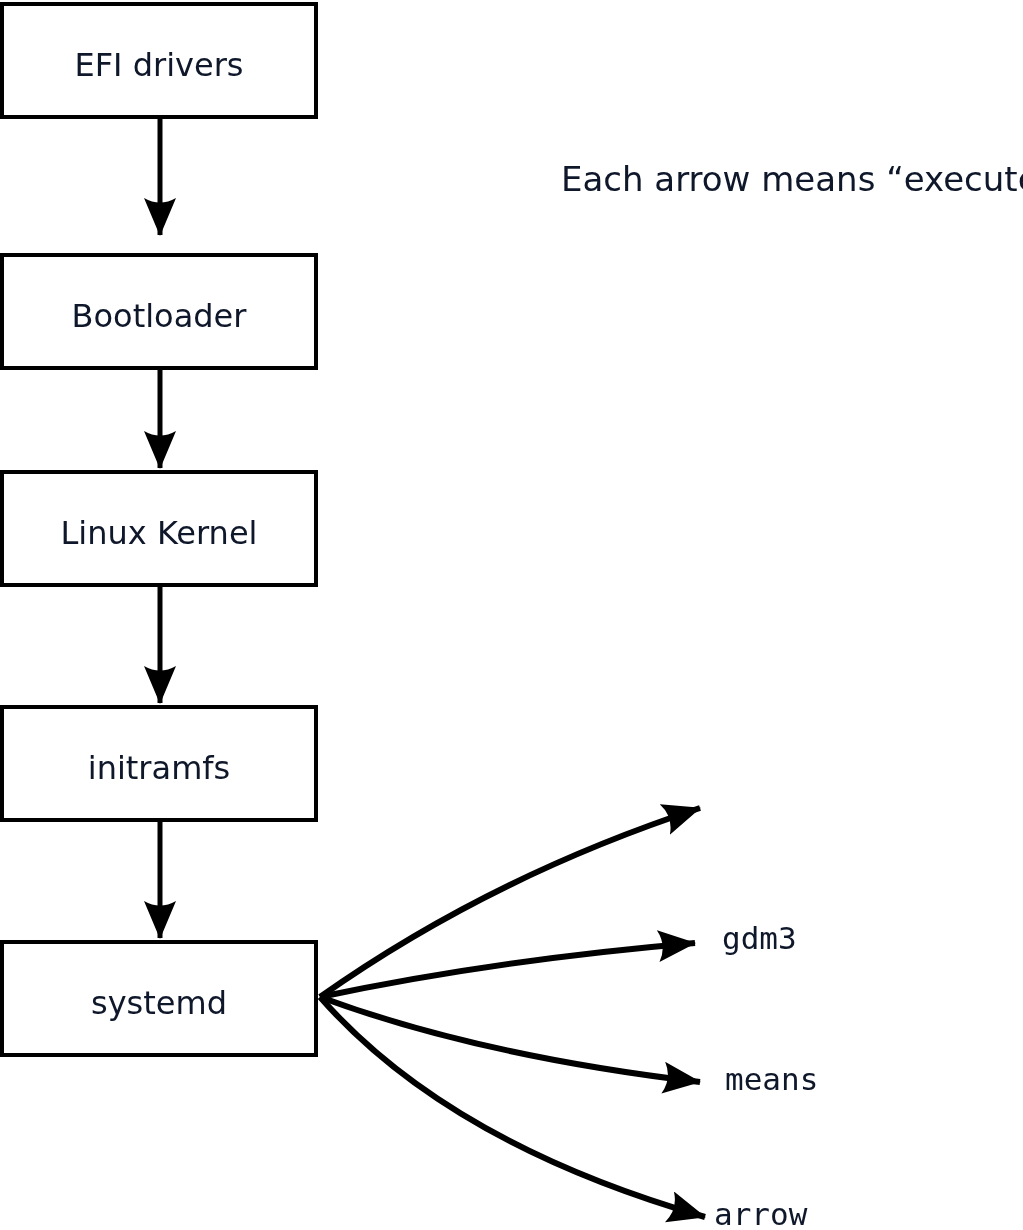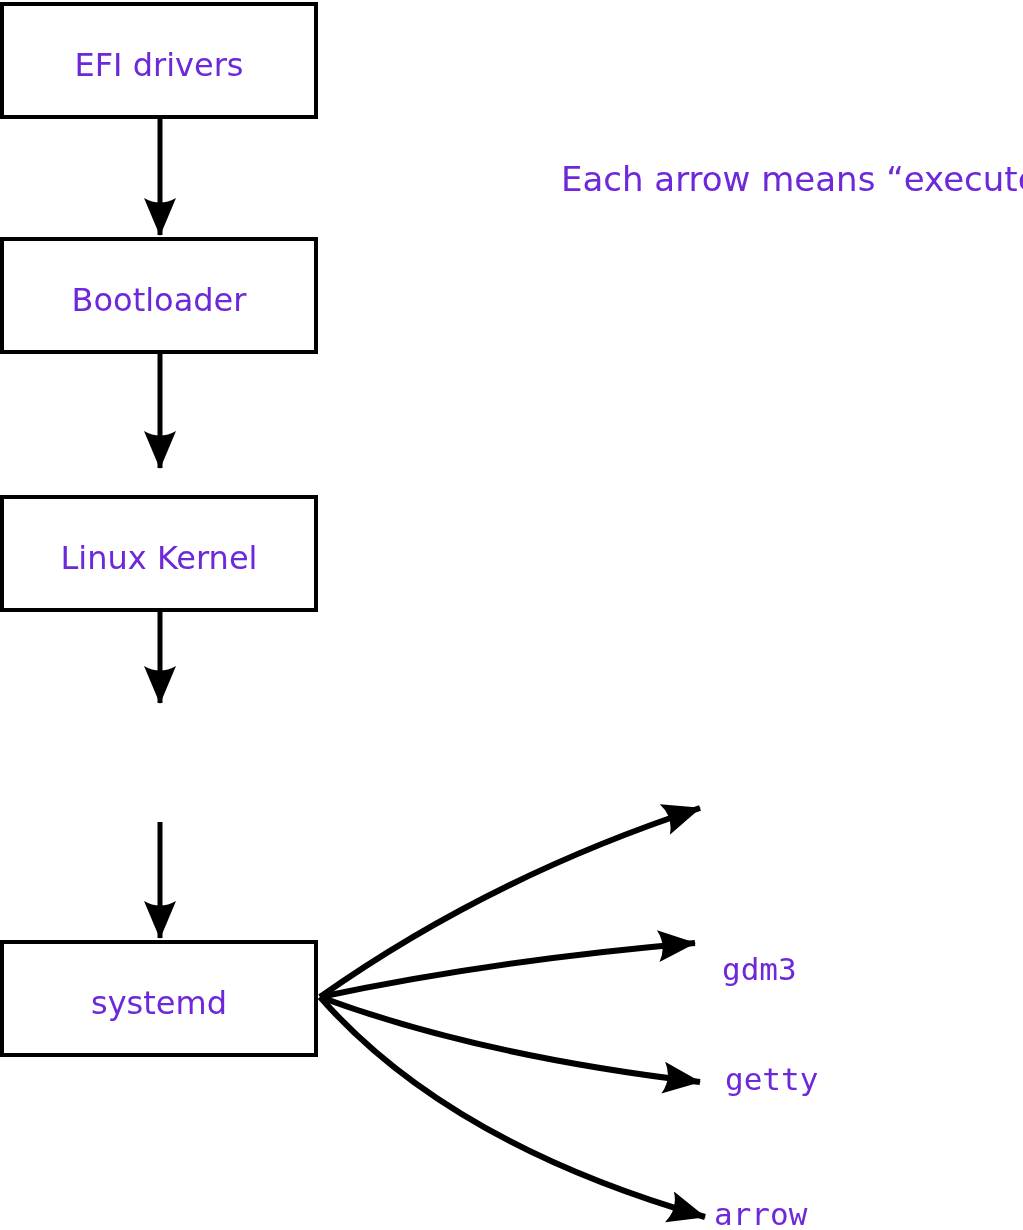--- a/index.html
+++ b/index.html
@@ -7,21 +7,21 @@
     padding: 0;
     background: #ffffff;
   }
   .canvas {
     position: relative;
     width: 1023px;
     height: 1230px;
     background: #ffffff;
     overflow: hidden;
     font-family: "DejaVu Sans", sans-serif;
-    color: #6d28d9;
+    color: #0f172a;
   }
   .arrows-layer {
     position: absolute;
     left: 0;
     top: 0;
     width: 1023px;
     height: 1230px;
   }
   .arrows-layer path.edge {
     fill: none;
@@ -39,41 +39,41 @@
     background: #ffffff;
     display: flex;
     align-items: center;
     justify-content: center;
     padding-top: 8px;
     font-size: 32px;
     line-height: 1;
     white-space: nowrap;
   }
   .box-1 { top: 2px; }
-  .box-2 { top: 237px; }
-  .box-3 { top: 470px; margin-top: 25px; }
+  .box-2 { top: 253px; }
+  .box-3 { top: 470px; }
   .box-4 { top: 705px; }
   .box-5 { top: 940px; text-align: right; }
   .note {
     position: absolute;
     left: 561px;
     top: 162px;
     font-size: 34px;
     line-height: 1;
     white-space: nowrap;
   }
   .proc-label {
     position: absolute;
     font-family: "DejaVu Sans Mono", monospace;
     font-size: 31px;
     line-height: 32px;
     white-space: nowrap;
   }
   .proc-1 { left: 724px; top: 779px; }
-  .proc-2 { left: 722px; top: 922px; margin-top: 31px; }
+  .proc-2 { left: 722px; top: 922px; }
   .proc-3 { left: 725px; top: 1063px; }
   .proc-4 { left: 714px; top: 1198px; }
 </style>
 </head>
 <body>
 
 <div class="canvas">
 
   <svg class="arrows-layer" width="1023" height="1230" viewBox="0 0 1023 1230" xmlns="http://www.w3.org/2000/svg">
     <defs>
@@ -95,23 +95,26 @@
 
   <div class="flow-box box-1">
     <span>EFI drivers</span>
   </div>
   <div class="flow-box box-2">
     <span>Bootloader</span>
   </div>
   <div class="flow-box box-3">
     <span>Linux Kernel</span>
   </div>
+  <div class="flow-box box-4">
+    <span>initramfs</span>
+  </div>
   <div class="flow-box box-5">
     <span>systemd</span>
   </div>
 
   <div class="note">Each arrow means “executes”.</div>
 
   <div class="proc-label proc-2">gdm3</div>
-  <div class="proc-label proc-3">getty</div>
+  <div class="proc-label proc-3">means</div>
   <div class="proc-label proc-4">arrow</div>
 
 </div>
 
 </body></html>

